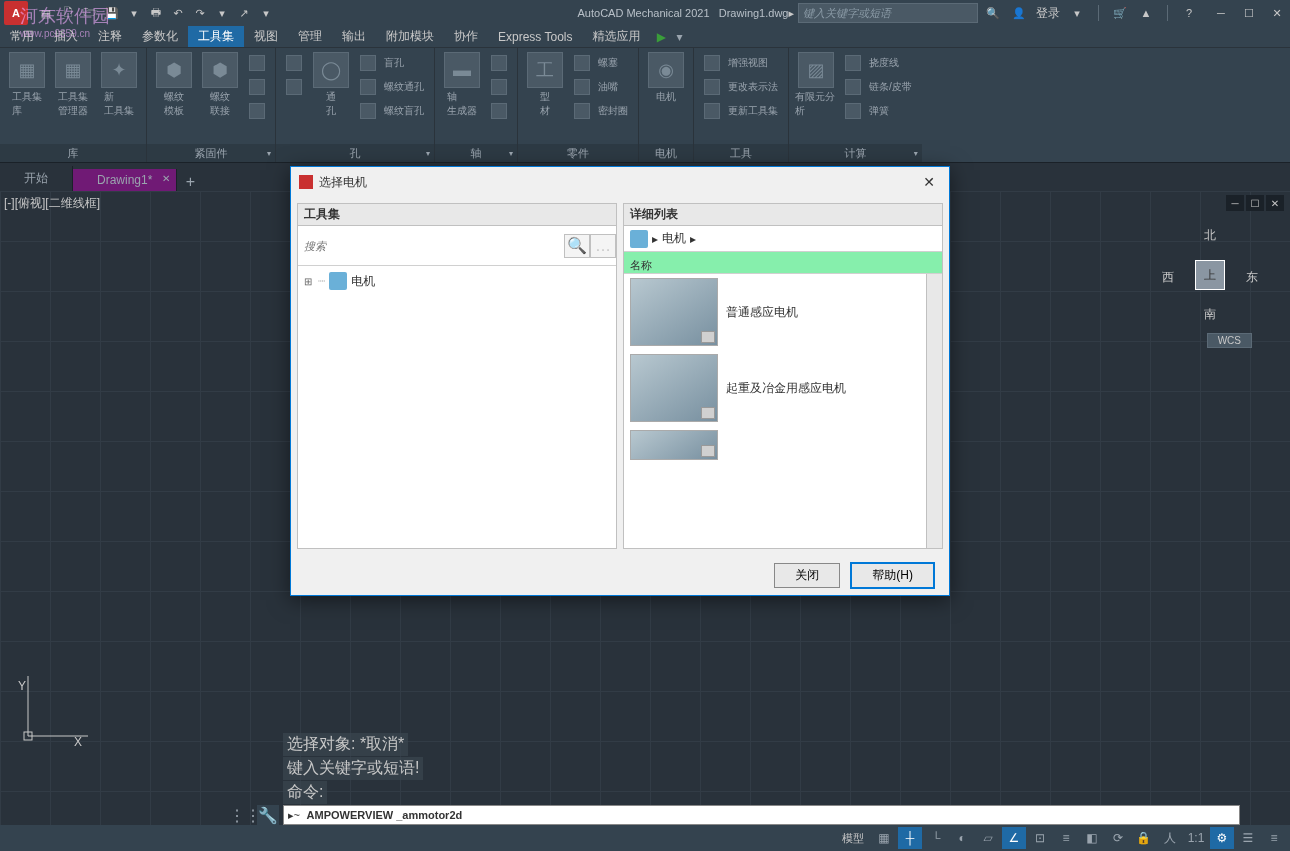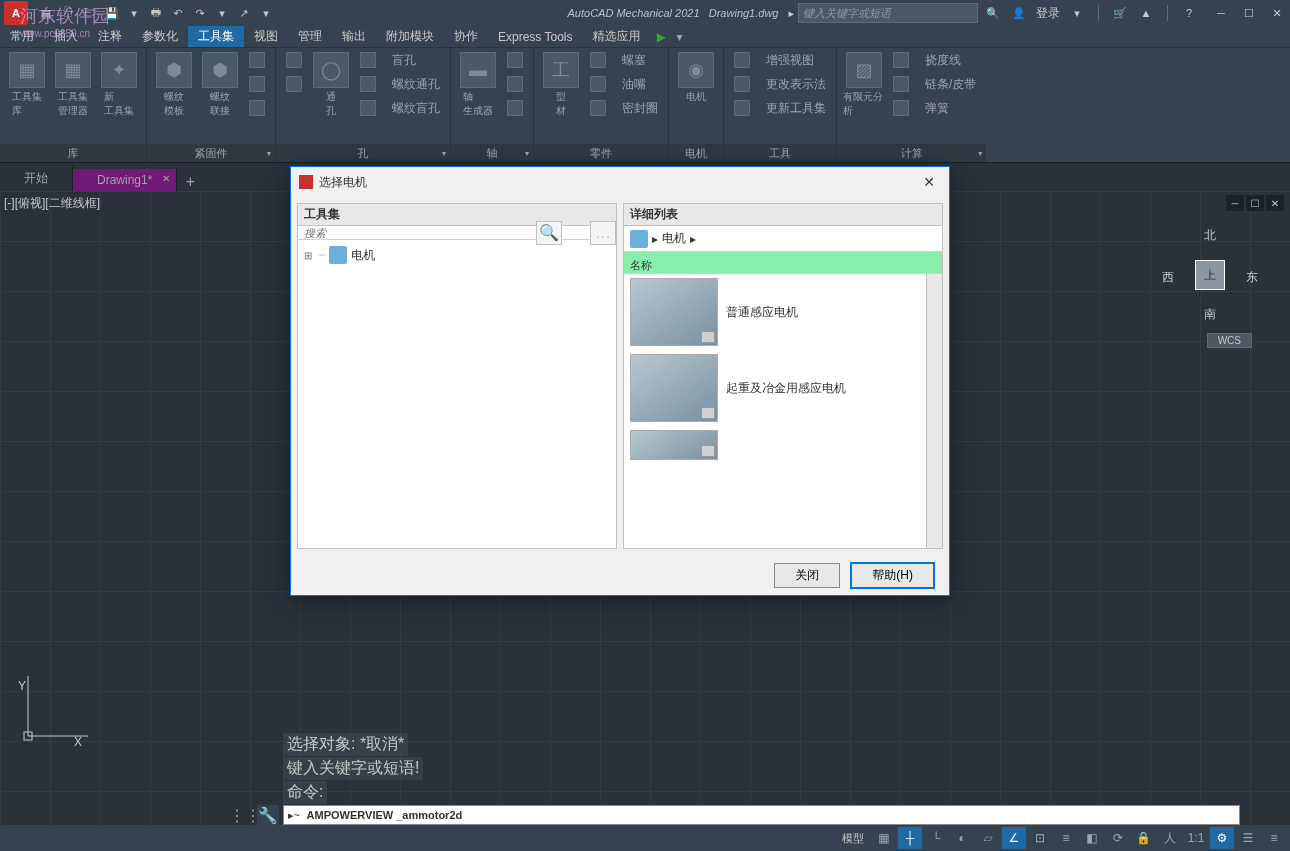--- a/index.html
+++ b/index.html
@@ -3,21 +3,21 @@
 <meta charset="utf-8">
 <style>
 * { margin: 0; padding: 0; box-sizing: border-box; font-family: "Microsoft YaHei", "Segoe UI", sans-serif; }
 body { width: 1290px; height: 851px; background: #29323b; overflow: hidden; position: relative; color: #c8c8c8; }
 
 
 .title-bar { height: 26px; background: #34434f; display: flex; align-items: center; font-size: 11px; }
 .title-bar .logo { width: 24px; height: 24px; margin: 0 4px; background: #c93030; border-radius: 2px; display: flex; align-items: center; justify-content: center; color: #fff; font-weight: bold; }
 .qat { display: flex; gap: 2px; padding: 0 4px; }
 .qat-btn { width: 20px; height: 20px; display: flex; align-items: center; justify-content: center; color: #c8c8c8; cursor: pointer; }
-.title-text { flex: 0 0 auto; margin-left: auto; margin-right: 10px; color: #b8c0c8; font-style: italic; }
+.title-text { flex: 0 0 auto; margin-left: auto; color: #b8c0c8; }
 .search-box { width: 180px; height: 20px; background: #4a5965; border: 1px solid #5b6a76; display: flex; align-items: center; font-size: 11px; color: #8a9aa6; font-style: italic; padding: 0 4px; }
 .title-right { display: flex; align-items: center; gap: 8px; margin-left: 6px; margin-right: 4px; }
 .title-right .icon-btn { width: 18px; height: 18px; color: #c8c8c8; cursor: pointer; display: flex; align-items: center; justify-content: center; }
 .sep { width: 1px; height: 16px; background: #5b6a76; margin: 0 4px; }
 .win-controls { display: flex; gap: 2px; margin-left: 6px; }
 .win-btn { width: 26px; height: 22px; display: flex; align-items: center; justify-content: center; color: #c8c8c8; cursor: pointer; }
 
 
 .menu-bar { height: 22px; background: #34434f; display: flex; align-items: center; font-size: 12px; border-bottom: 1px solid #2a333b; }
 .menu-item { padding: 2px 10px; color: #c8c8c8; cursor: pointer; }
@@ -26,21 +26,21 @@
 
 
 .ribbon { height: 115px; background: #34434f; display: flex; border-bottom: 1px solid #1a2128; }
 .ribbon-panel { border-right: 1px solid #2a333b; display: flex; flex-direction: column; }
 .ribbon-panel-body { flex: 1; display: flex; align-items: flex-start; padding: 4px 6px; gap: 4px; }
 .ribbon-panel-title { height: 18px; background: #2d3a44; text-align: center; font-size: 11px; color: #9aa4ae; display: flex; align-items: center; justify-content: center; position: relative; }
 .ribbon-panel-title .expand { position: absolute; right: 4px; font-size: 8px; }
 .rbtn-large { width: 42px; display: flex; flex-direction: column; align-items: center; gap: 2px; font-size: 10px; color: #9aa4ae; cursor: pointer; }
 .rbtn-large .ricon { width: 36px; height: 36px; background: #4a5965; border: 1px solid #5b6a76; display: flex; align-items: center; justify-content: center; color: #7a8a96; font-size: 18px; }
 .rbtn-col { display: flex; flex-direction: column; gap: 2px; }
-.rbtn-small { display: flex; align-items: flex-start; gap: 16px; font-size: 12px; color: #9aa4ae; cursor: pointer; height: 22px; padding: 0 4px; white-space: nowrap; }
+.rbtn-small { display: flex; align-items: center; gap: 8px; font-size: 10px; color: #9aa4ae; cursor: pointer; height: 22px; padding: 0 4px; white-space: nowrap; }
 .rbtn-small .ricon-s { width: 16px; height: 16px; background: #4a5965; border: 1px solid #5b6a76; }
 
 
 .doc-tabs { height: 28px; background: #29323b; display: flex; align-items: flex-end; }
 .doc-tab { padding: 4px 24px; font-size: 12px; color: #9aa4ae; background: #701a75; border-right: 1px solid #1a2128; position: relative; cursor: pointer; }
 .doc-tab.inactive { background: #29323b; }
 .doc-tab .close { position: absolute; right: 6px; font-size: 10px; }
 .doc-plus { width: 26px; text-align: center; color: #9aa4ae; cursor: pointer; }
 
 
@@ -86,21 +86,21 @@
 .slabel { padding: 0 6px; font-size: 11px; color: #c8c8c8; }
 
 
 .dialog { position: absolute; top: 166px; left: 290px; width: 660px; height: 430px; background: #f0f0f0; border: 1px solid #0078d7; box-shadow: 0 4px 20px rgba(0,0,0,0.5); display: flex; flex-direction: column; }
 .dlg-title { height: 30px; display: flex; align-items: center; padding: 0 8px; font-size: 12px; color: #333; }
 .dlg-title .alogo { width: 14px; height: 14px; background: #c93030; margin-right: 6px; }
 .dlg-close { margin-left: auto; width: 24px; height: 24px; display: flex; align-items: center; justify-content: center; cursor: pointer; font-size: 14px; }
 .dlg-body { flex: 1; display: flex; padding: 6px; gap: 6px; }
 .dlg-left, .dlg-right { flex: 1; border: 1px solid #c0c0c0; background: #fff; display: flex; flex-direction: column; }
 .dlg-panel-head { height: 22px; background: #e8e8e8; border-bottom: 1px solid #c0c0c0; font-size: 12px; color: #333; padding: 0 6px; display: flex; align-items: center; font-weight: bold; }
-.dlg-search { height: 14px; display: flex; align-items: center; border-bottom: 1px solid #d0d0d0; gap: 28px; }
+.dlg-search { height: 40px; display: flex; align-items: center; border-bottom: 1px solid #d0d0d0; }
 .dlg-search input { flex: 1; border: none; padding: 0 6px; font-size: 11px; color: #888; font-style: italic; outline: none; }
 .dlg-search-btn { width: 26px; height: 24px; display: flex; align-items: center; justify-content: center; border: 1px solid #c0c0c0; background: #f4f4f4; cursor: pointer; }
 .tree { padding: 6px; font-size: 12px; color: #333; }
 .tree-node { display: flex; align-items: center; gap: 4px; cursor: pointer; }
 .tree-node .plus { width: 10px; font-size: 10px; color: #666; }
 .tree-node .ticon { width: 18px; height: 18px; background: #6ab0d8; border-radius: 2px; }
 .dlg-crumb { height: 26px; display: flex; align-items: center; gap: 4px; padding: 0 6px; font-size: 12px; color: #333; border-bottom: 1px solid #d0d0d0; }
 .dlg-crumb .cicon { width: 18px; height: 18px; background: #6ab0d8; border-radius: 2px; }
 .list-head { height: 22px; border-bottom: 1px solid #d0d0d0; background: #86efac; font-size: 11px; color: #333; padding: 0 6px; display: flex; align-items: flex-end; }
 .list-body { flex: 1; overflow: hidden; position: relative; }

